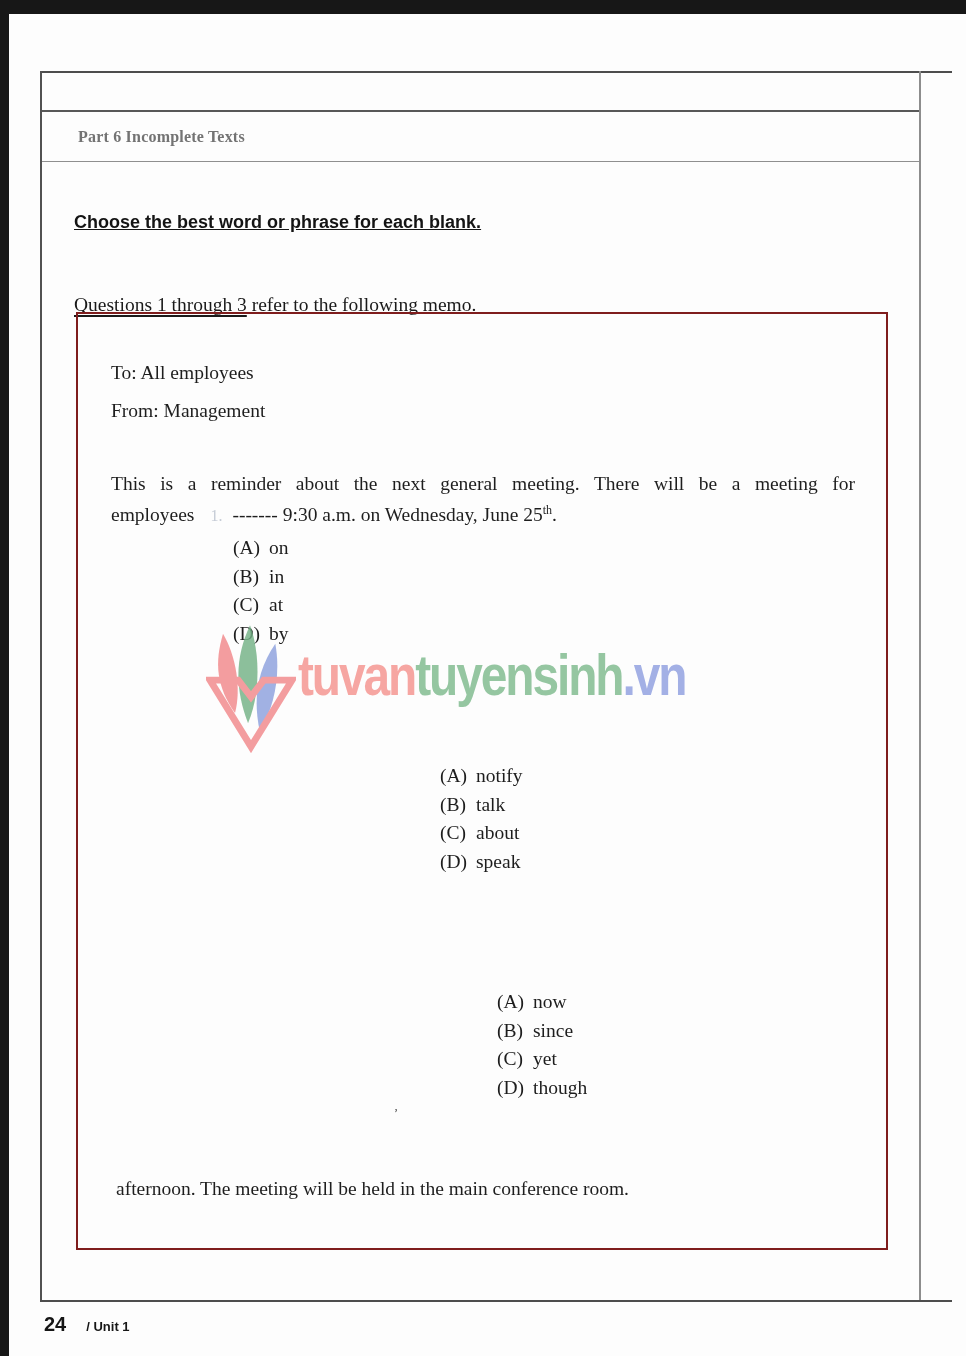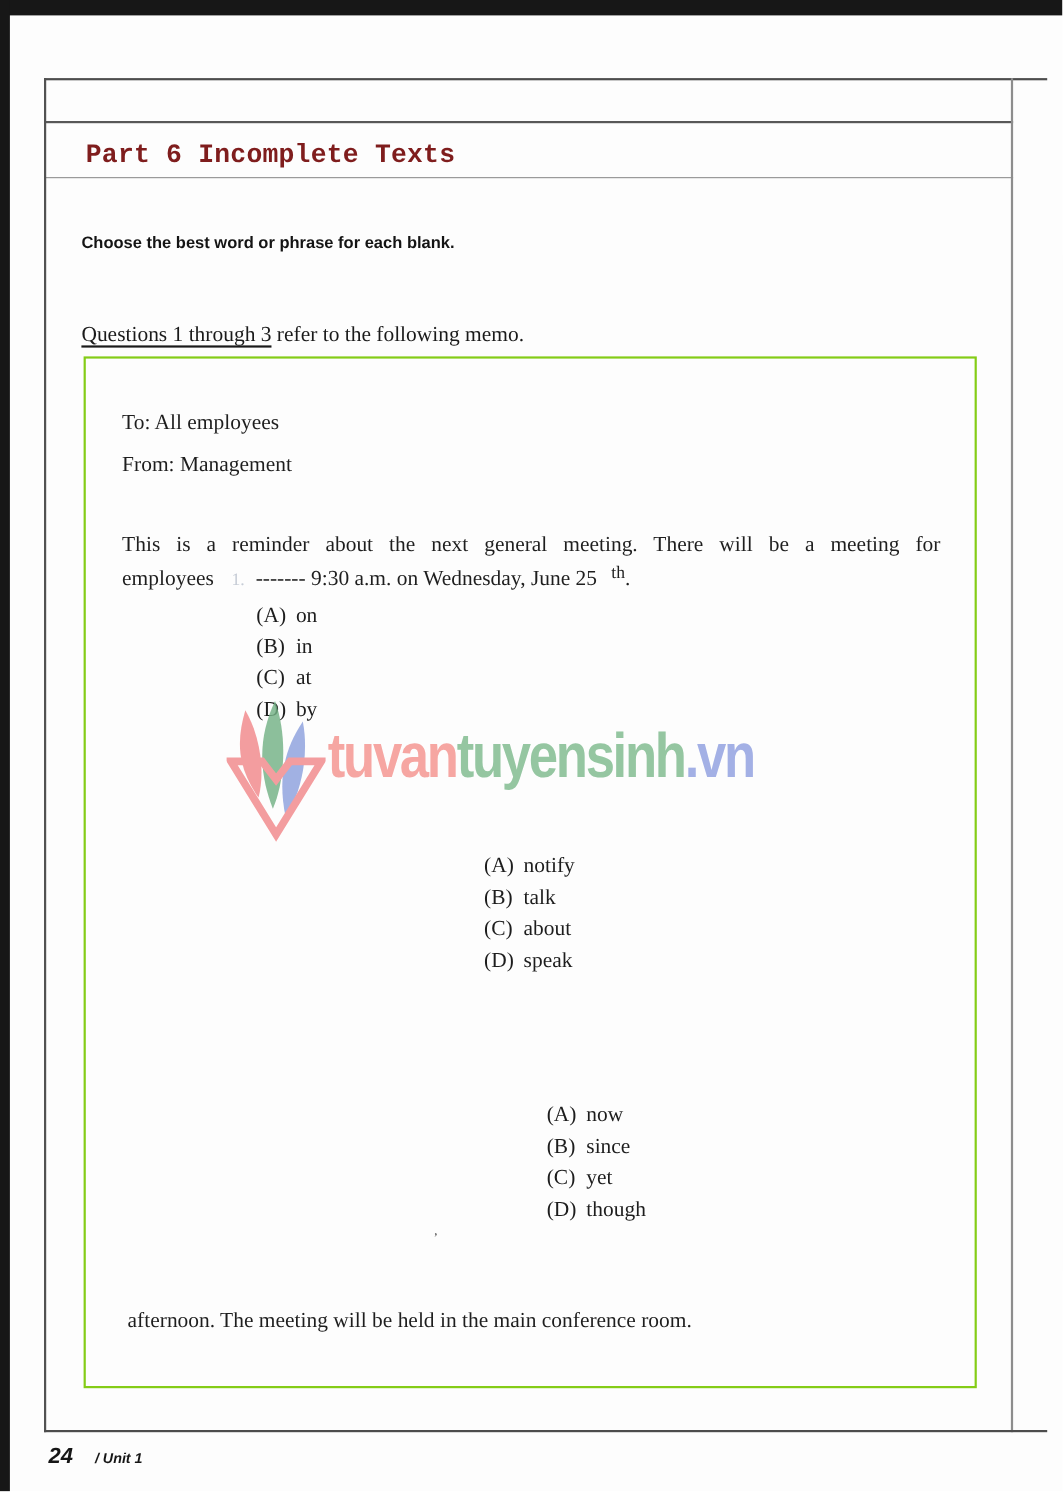--- a/index.html
+++ b/index.html
@@ -10,54 +10,54 @@
   .bar-top{left:0;top:0;width:966px;height:14px;background:#171717;}
   .bar-left{left:0;top:0;width:9px;height:1356px;background:#171717;}
   
   .line-top{left:40px;top:71px;width:912px;height:2px;background:#4d4d4d;}
   .line-strip{left:40px;top:110px;width:881px;height:2px;background:#585858;}
   .line-band{left:40px;top:161px;width:881px;height:1px;background:#8f8f8f;}
   .edge-left{left:40px;top:71px;width:2px;height:1231px;background:#525252;}
   .edge-right{left:919px;top:71px;width:2px;height:1231px;background:#8d8d8d;}
   .line-bottom{left:40px;top:1300px;width:912px;height:2px;background:#4d4d4d;}
   
-  .part-title{left:78px;top:128px;font-family:Liberation Mono, monospace;font-weight:700;
-              font-size:24px;color:#7f1d1d;letter-spacing:.2px;}
+  .part-title{left:78px;top:128px;font-family:Liberation Serif, serif;font-weight:700;
+              font-size:16px;color:#737373;letter-spacing:.2px;}
   .choose{left:74px;top:212px;font-family:"Liberation Sans",sans-serif;font-weight:700;
-          font-size:15px;color:#141414;}
+          font-size:18px;color:#141414;text-decoration:underline;}
   .qref{left:74px;top:267px;font-size:19.5px;color:#1a1a1a;margin-top:27px;}
   .qref .u{text-decoration:underline;text-underline-offset:4px;text-decoration-thickness:1.5px;}
   
-  .memo{left:76px;top:324px;width:808px;height:934px;border:2px solid #84cc16;background:transparent;}
+  .memo{left:76px;top:312px;width:808px;height:934px;border:2px solid #7f1d1d;background:transparent;}
   .memo .abs{position:absolute;}
   .memo-line{font-size:19.5px;line-height:30px;color:#1e1e1e;}
   .memo-to{left:33px;top:44px;}
   .memo-from{left:33px;top:82px;}
   .p1a{left:33px;top:155px;width:744px;text-align:justify;text-align-last:justify;}
   .p1b{left:33px;top:186px;white-space:nowrap;}
   .ghost{color:#c6ccd6;filter:blur(.6px);font-size:16px;margin:0 10px 0 16px;}
-  sup{font-size:16px;line-height:0;margin-left:13px;}
+  sup{font-size:12px;line-height:0;}
   .opts{font-size:19.5px;line-height:28.5px;color:#1d1d1d;}
   .opt{display:flex;}
   .opt .lbl{width:36px;flex:0 0 36px;}
   .q1opts{left:155px;top:220px;}
   .q2opts{left:362px;top:448px;}
   .q3opts{left:419px;top:674px;}
   .p2{left:33px;top:408px;white-space:nowrap;}
   .p3{left:35px;top:634px;white-space:nowrap;}
   .p4{left:38px;top:860px;}
   .stray{left:316px;top:792px;font-size:12px;color:#3a3a3a;}
   
   .wm-logo{left:128px;top:306px;width:90px;height:134px;opacity:.82;}
   .wm-text{left:220px;top:328px;font-family:"Liberation Sans",sans-serif;font-weight:700;
            font-size:57px;letter-spacing:-2.5px;white-space:nowrap;opacity:.85;
            transform:scaleX(.84);transform-origin:left top;}
   
   .footer{left:44px;top:1313px;display:flex;align-items:baseline;
-          font-family:"Liberation Sans",sans-serif;color:#161616;font-style:italic;}
+          font-family:"Liberation Sans",sans-serif;color:#161616;}
   .footer .num{font-weight:700;font-size:20px;}
   .footer .unit{font-weight:700;font-size:13px;margin-left:20px;}
 </style>
 </head>
 <body>
 
 <div id="page">
 
   <div class="abs bar-top"></div>
   <div class="abs bar-left"></div>

